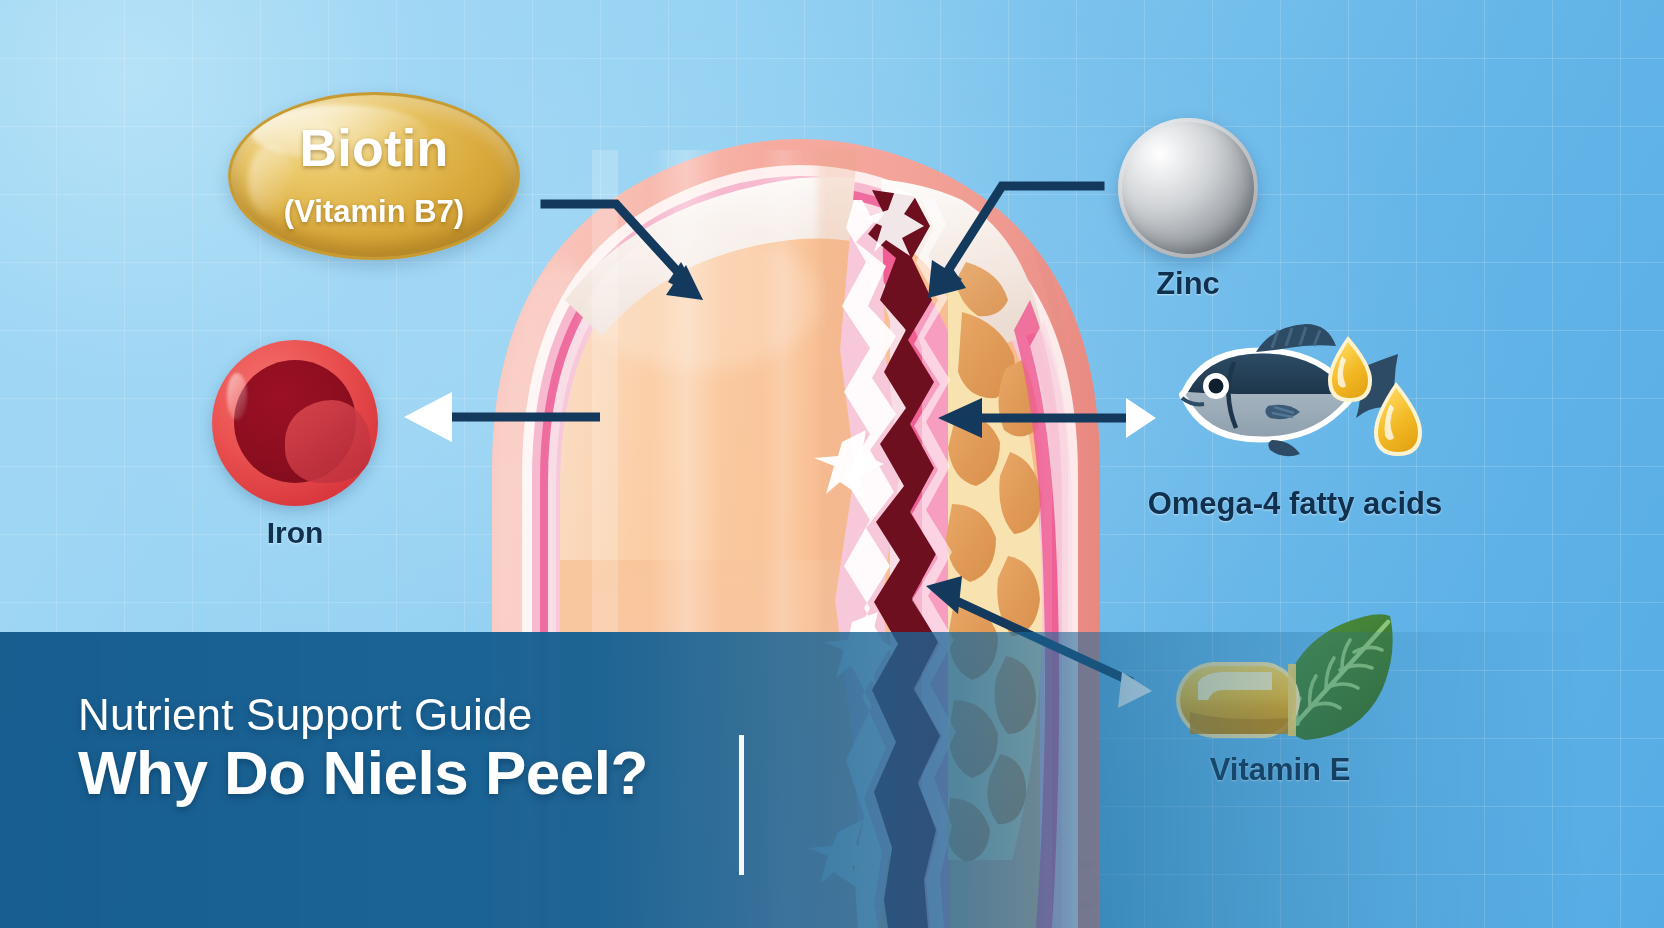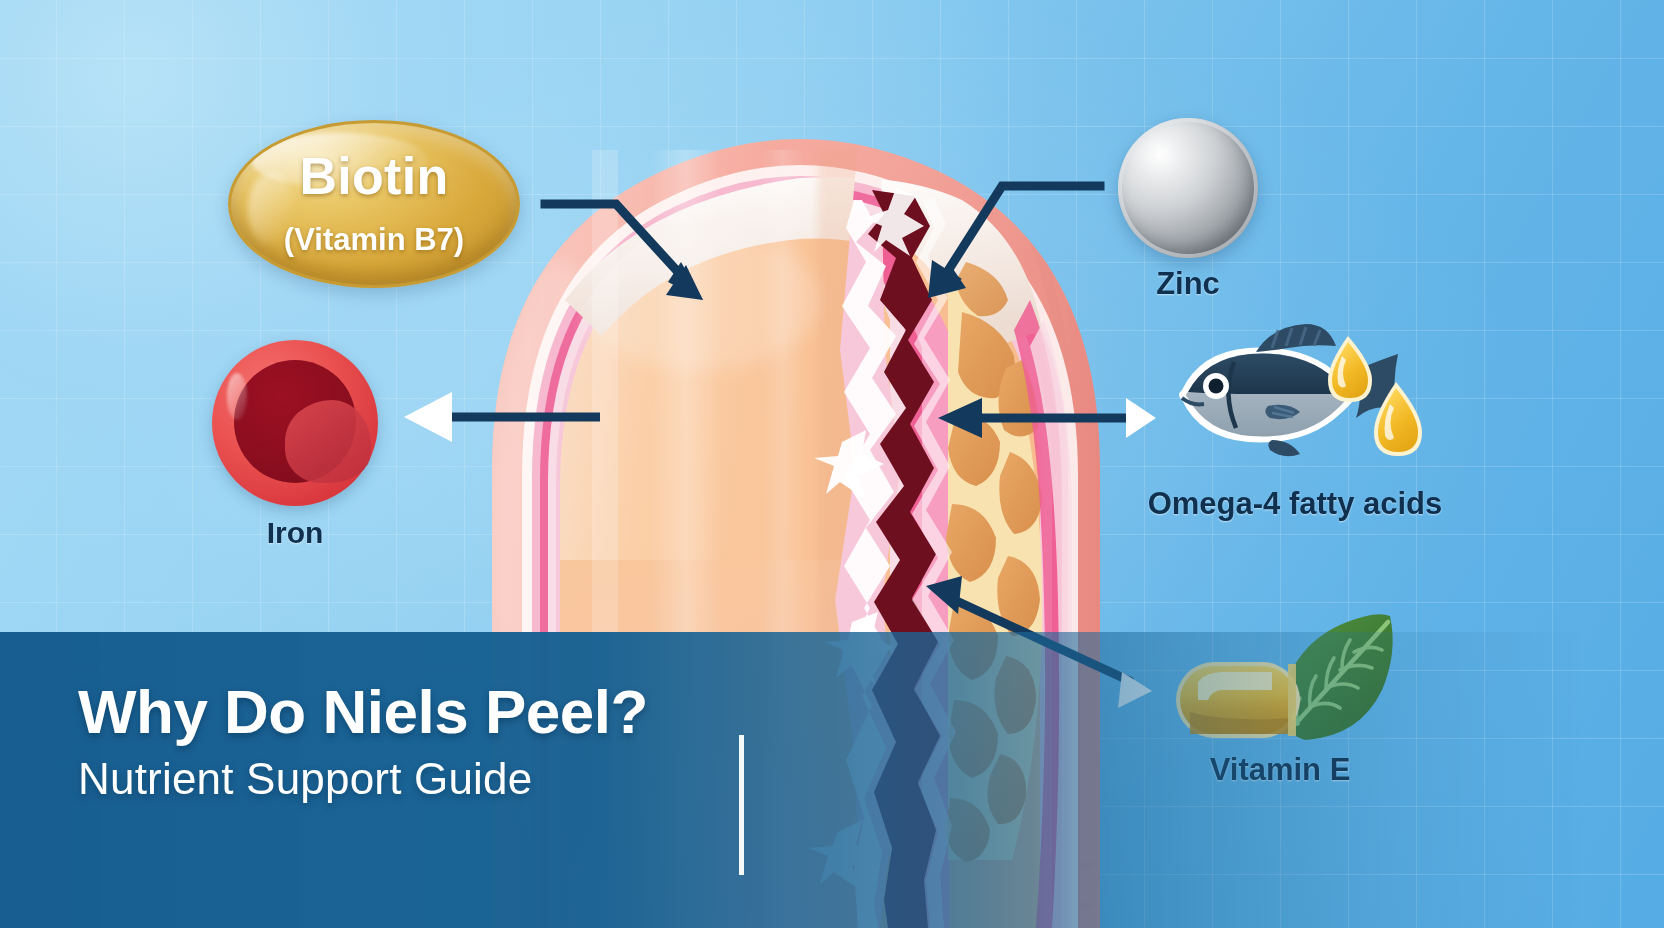--- a/index.html
+++ b/index.html
@@ -38,21 +38,21 @@
 
   
   .node { position:absolute; }
   .node-label {
     position:absolute; left:50%; transform:translateX(-50%);
     white-space:nowrap; color:#10304f; font-weight:bold;
     text-shadow:0 1px 2px rgba(255,255,255,.55);
   }
 
   
-  #node-biotin { left:228px; top:120px; width:292px; height:168px; }
+  #node-biotin { left:228px; top:92px; width:292px; height:168px; }
   .biotin-pill {
     position:absolute; inset:0; border-radius:50%;
     background:
       radial-gradient(ellipse at 30% 22%, #f6e2a3 0%, #eac766 26%, #d9a93c 60%, #c08f28 100%);
     box-shadow:inset 0 -10px 18px rgba(140,95,12,.45),
                inset 0 8px 16px rgba(255,255,255,.35),
                0 6px 16px rgba(30,70,110,.22);
     border:3px solid #c79b34;
     overflow:hidden;
   }
@@ -470,19 +470,19 @@
         <path d="M38,82 Q46,72 62,72 L112,72 L112,90 L62,90 Q52,90 48,100 L38,100 Z" fill="#fdf0c0" opacity=".92"></path>
         <path d="M30,112 Q62,122 132,118 L132,134 L30,134 Z" fill="#c68408" opacity=".85"></path>
         <rect x="128" y="64" width="8" height="72" fill="#f5d46a" opacity=".9"></rect>
       </g>
     </svg>
     <div class="node-label" id="label-vite">Vitamin E</div>
   </div>
 
   <div id="title-band">
     <div id="title-inner">
+      <div id="page-subtitle">Nutrient Support Guide</div>
       <div id="page-title">Why Do Niels Peel?</div>
-      <div id="page-subtitle">Nutrient Support Guide</div>
     </div>
   </div>
   <div id="title-divider"></div>
 
 </div>
 
 </body></html>

